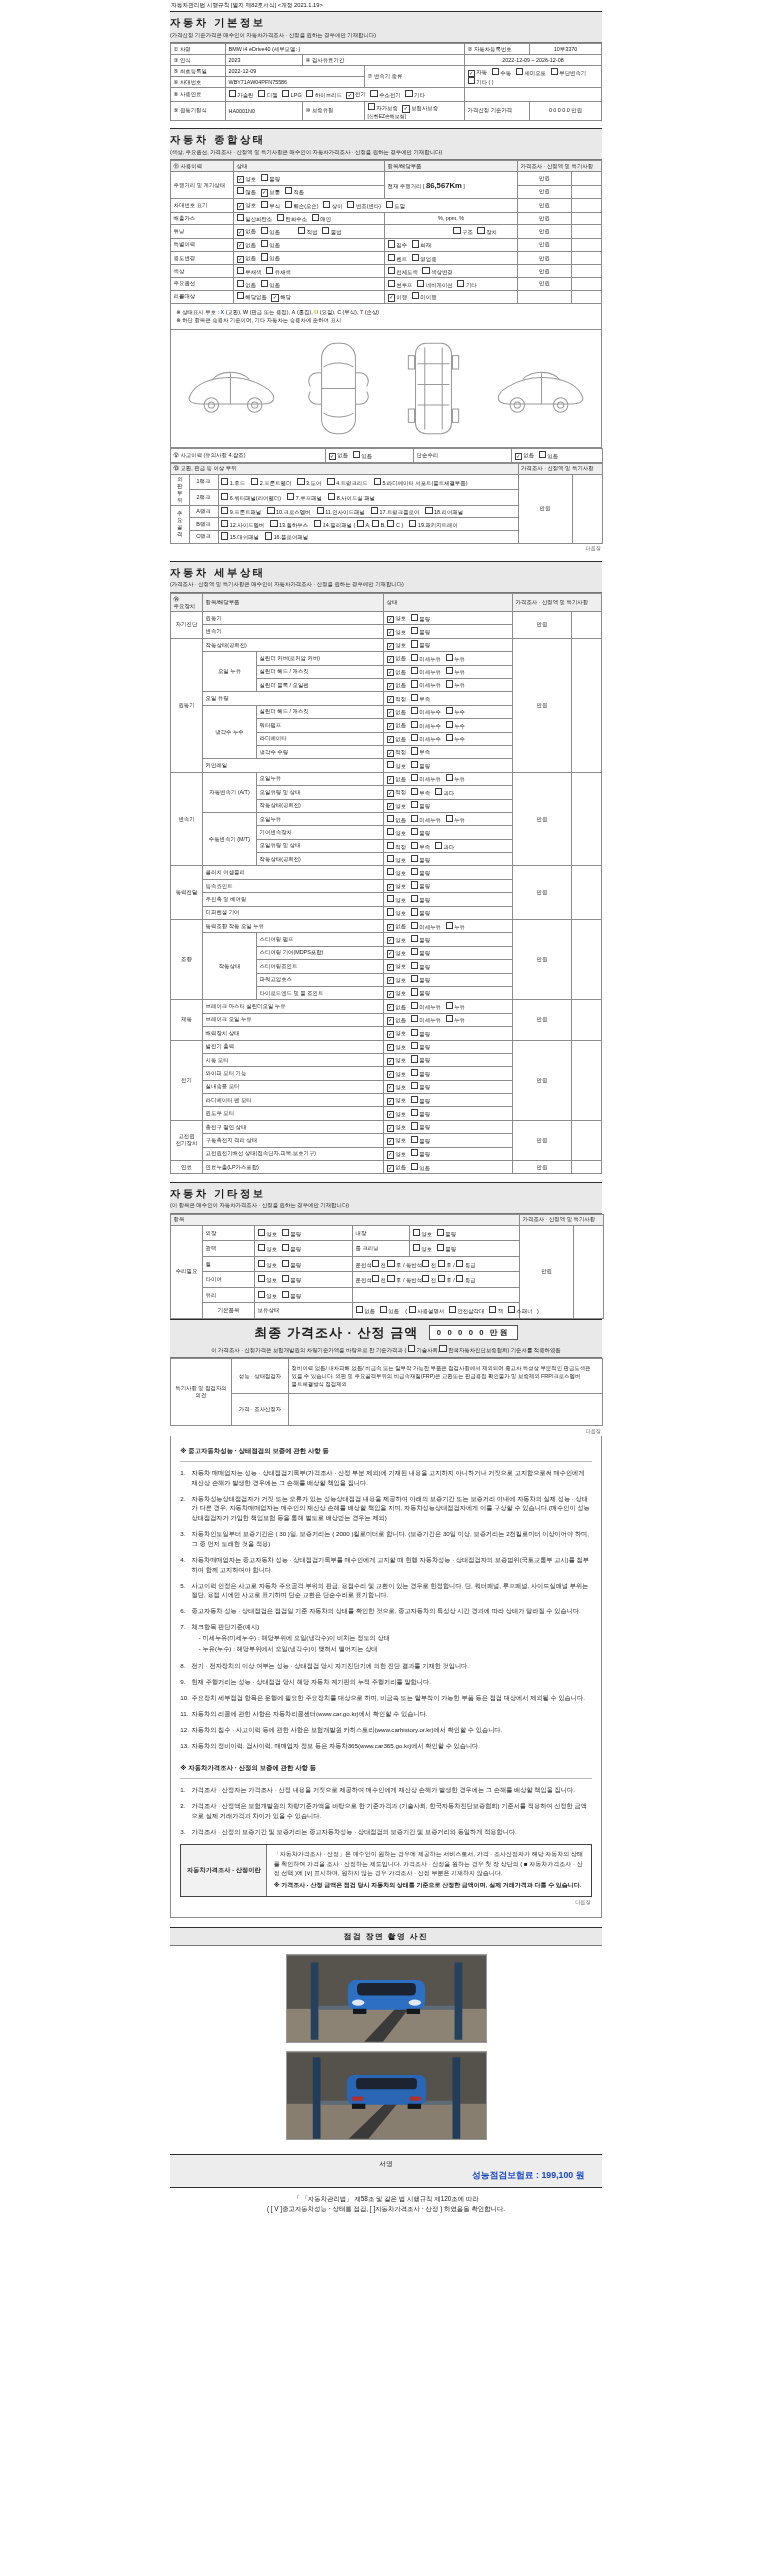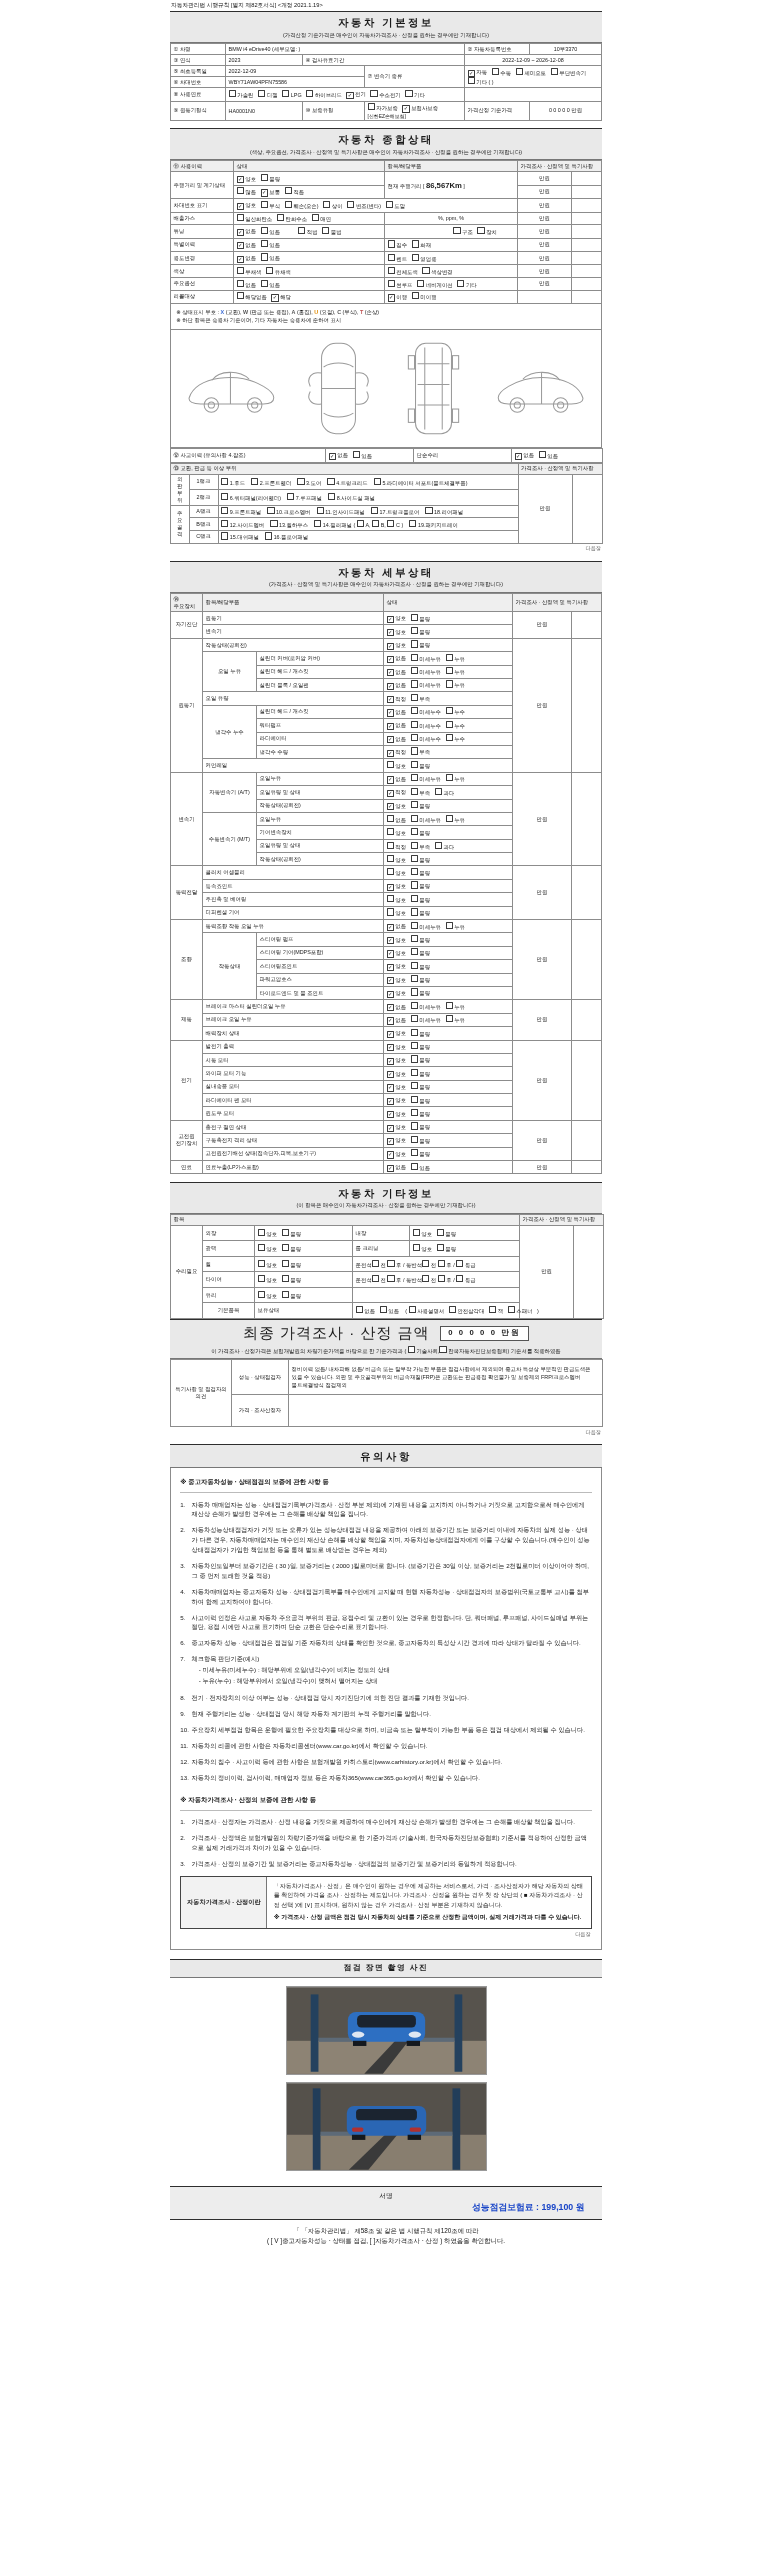--- a/index.html
+++ b/index.html
@@ -6,21 +6,21 @@
   body{width:773px;height:2576px;background:#ffffff;overflow:hidden;
        font-family:"Liberation Sans","DejaVu Sans",sans-serif;color:#1a1a1a}
   .form{position:absolute;left:170px;top:1px;width:432px}
   .topnote{font-size:5.7px;color:#111;padding:0.5px 1px 1.5px}
   .band{background:#3f434a;color:#fff;text-align:center;padding:8.2px 0 3.1px;margin-top:1px}
   .band .t1{font-size:14.4px;font-weight:bold;letter-spacing:1.5px}
   .band .t2{font-size:7.7px;font-weight:bold;margin-top:3.1px}
   .band .t3{font-size:5.4px;color:#dcdcdc;margin-top:2.1px}
   .band .docno{text-align:left;font-size:6.7px;font-weight:bold;padding:5.2px 3.1px 1px;color:#fff}
   .sechead{background:#e9e9e9;border-top:1.5px solid #2e2e2e;border-bottom:0.5px solid #777;
-           text-align:center;padding:4.1px 0 3.6px;margin-top:7.2px}
+           padding:4.1px 0 3.6px;margin-top:7.2px}
   .sechead .st{font-size:10.3px;font-weight:bold;letter-spacing:2.6px}
   .sechead .sn{font-size:5.4px;margin-top:1.5px;color:#222}
   table.grid{border-collapse:collapse;width:100%;table-layout:fixed}
   table.grid td{border:0.5px solid #8c8c8c;font-size:5.4px;padding:1.5px 2.6px;vertical-align:middle;
                 word-break:keep-all;overflow:hidden}
   td.hd{background:#efefef;padding:2.6px 3.1px}
   td.lab{padding:2.1px 3.1px}
   td.pr{text-align:center}
   td.bl{background:#fff}
   td.ctr{text-align:center}
@@ -29,21 +29,21 @@
       vertical-align:-0.5px;background:#fff;color:#111}
   .ci{margin-right:4.6px;white-space:nowrap;display:inline-block}
   .gap{display:inline-block;width:13.4px}
   .mil{font-size:7.7px;font-weight:bold}
   .legend{border:0.5px solid #8c8c8c;border-top:none;font-size:5.4px;padding:3.6px 5.2px;line-height:8.8px}
   .diagrams{border:0.5px solid #8c8c8c;border-top:none;display:flex;justify-content:space-around;
             align-items:center;padding:5.2px 2.1px;height:107px;background:#fff}
   .nextpage{text-align:right;font-size:5.2px;color:#555;padding:1.5px 1px}
   .finalband{border-top:1px solid #2e2e2e;border-bottom:0.5px solid #777;background:#e9e9e9;
              text-align:center;padding:4.1px 0 3.6px;margin-top:0}
-  .finalband .fl{font-size:15px;font-weight:normal;letter-spacing:1px;display:inline-block;vertical-align:middle}
+  .finalband .fl{font-size:13px;font-weight:bold;letter-spacing:1px;display:inline-block;vertical-align:middle}
   .finalband .fa{font-size:7.7px;font-weight:bold;border:0.5px solid #555;background:#fff;
                  padding:1.5px 7.2px;margin-left:8.2px;display:inline-block;vertical-align:middle;letter-spacing:2.1px}
   .finalband .fnote{font-size:5.4px;margin-top:3.1px}
   .noticebody{border:0.5px solid #8c8c8c;border-top:none;padding:6.2px 9.3px 7.2px;font-size:6.2px;line-height:9.8px}
   .nsub{font-weight:bold;font-size:6.4px;padding:3.1px 0 5.2px;border-bottom:0.5px solid #bbb;margin-bottom:6.2px}
   .nitem{display:flex;margin-bottom:6.2px}
   .nitem .num{width:11.3px;flex:none}
   .nitem .txt{flex:1}
   .nsubline{margin:1px 0 1px 7.2px;color:#222}
   .nbox{border:1px solid #444;margin-top:7.2px;display:flex}
@@ -628,23 +628,20 @@
           </tr>
 <tr style="height:32px">
             <td class="ctr">가격 · 조사산정자</td>
 <td></td>
           </tr>
         </tbody>
       </table>
     </div>
   <div class="nextpage">다음장</div>
 
-  <div class="sechead">
-    <div class="st">유의사항</div>
-  </div>
   <div class="noticebody">
     <div class="nsub">※ 중고자동차성능 · 상태점검의 보증에 관한 사항 등</div>
     <div id="notice-items1">
         <div class="nitem">
 <span class="num">1.</span>
 <span class="txt">자동차 매매업자는 성능 · 상태점검기록부(가격조사 · 산정 부분 제외)에 기재된 내용을 고지하지 아니하거나 거짓으로 고지함으로써 매수인에게 재산상 손해가 발생한 경우에는 그 손해를 배상할 책임을 집니다.</span>
         </div>
         <div class="nitem">
 <span class="num">2.</span>
 <span class="txt">자동차성능상태점검자가 거짓 또는 오류가 있는 성능상태점검 내용을 제공하여 아래의 보증기간 또는 보증거리 이내에 자동차의 실제 성능 · 상태가 다른 경우, 자동차매매업자는 매수인의 재산상 손해를 배상할 책임을 지며, 자동차성능상태점검자에게 이를 구상할 수 있습니다.(매수인이 성능상태점검자가 가입한 책임보험 등을 통해 별도로 배상받는 경우는 제외)</span>

